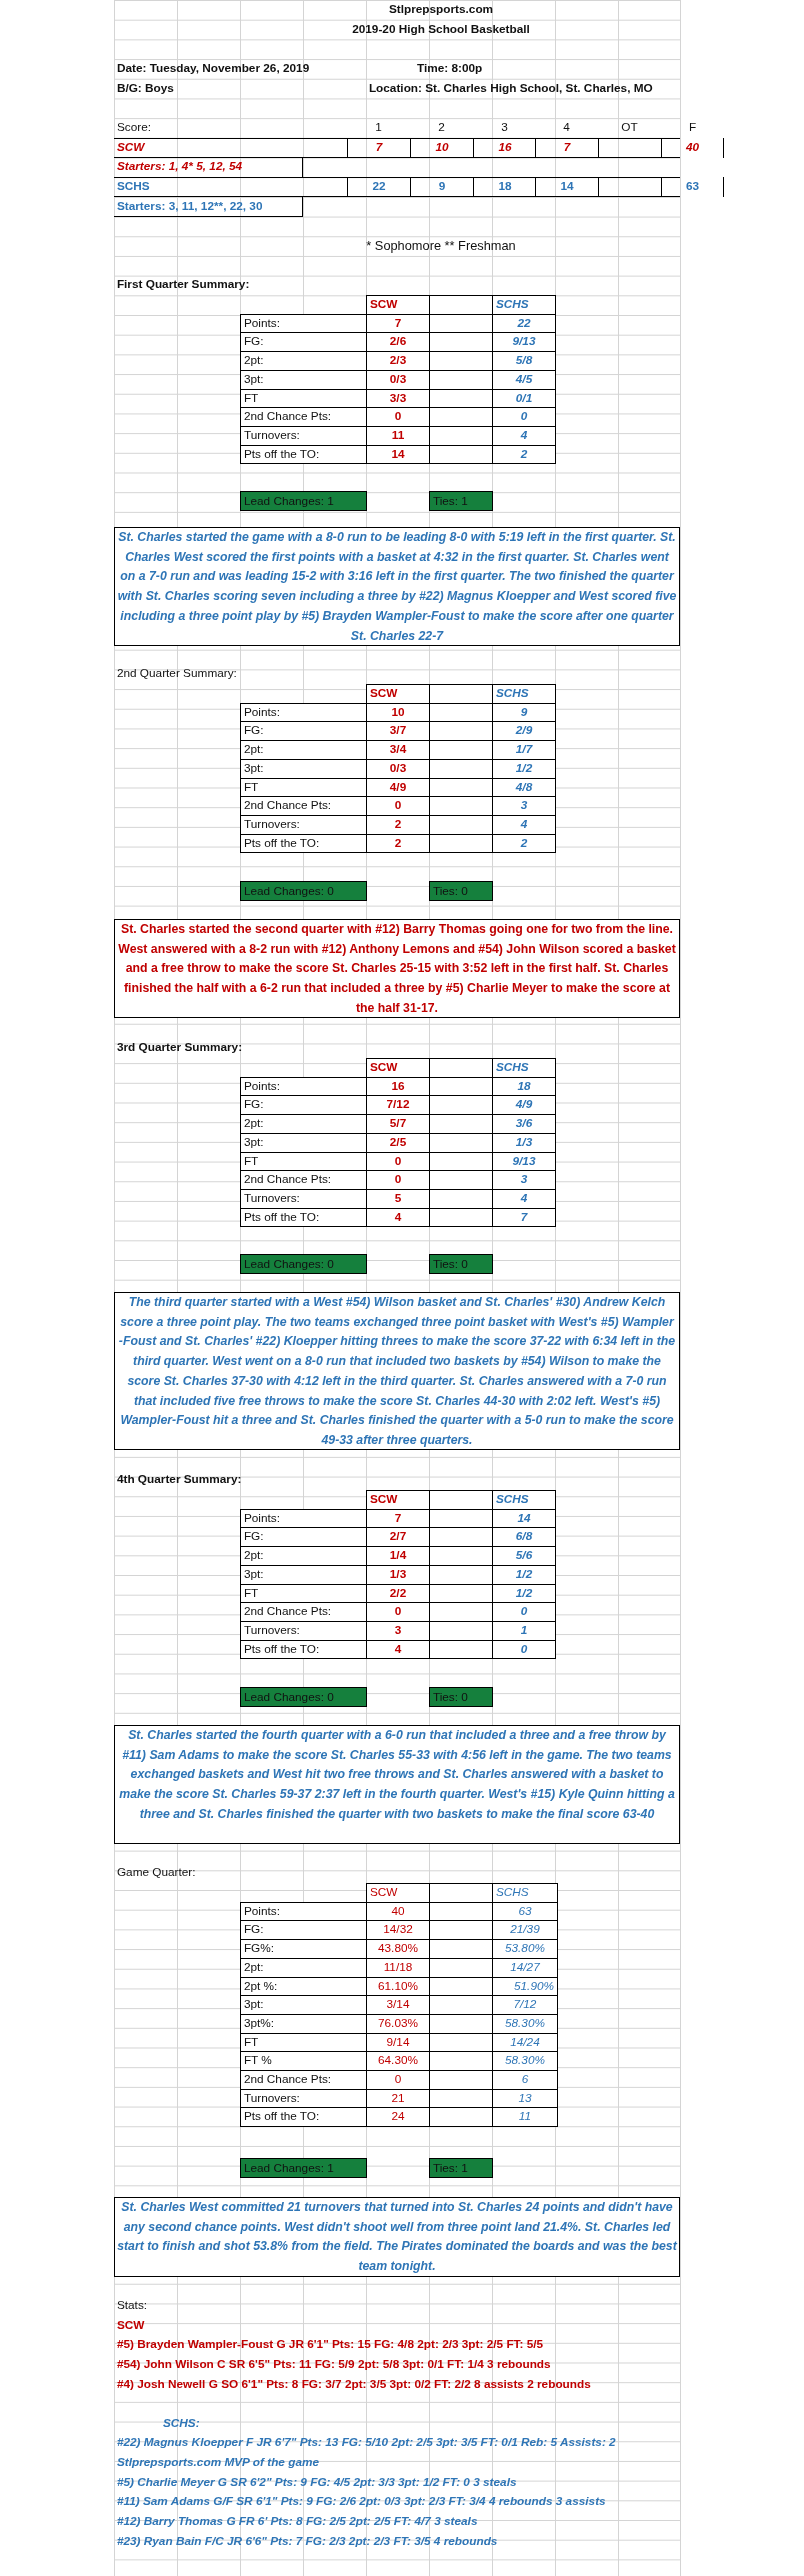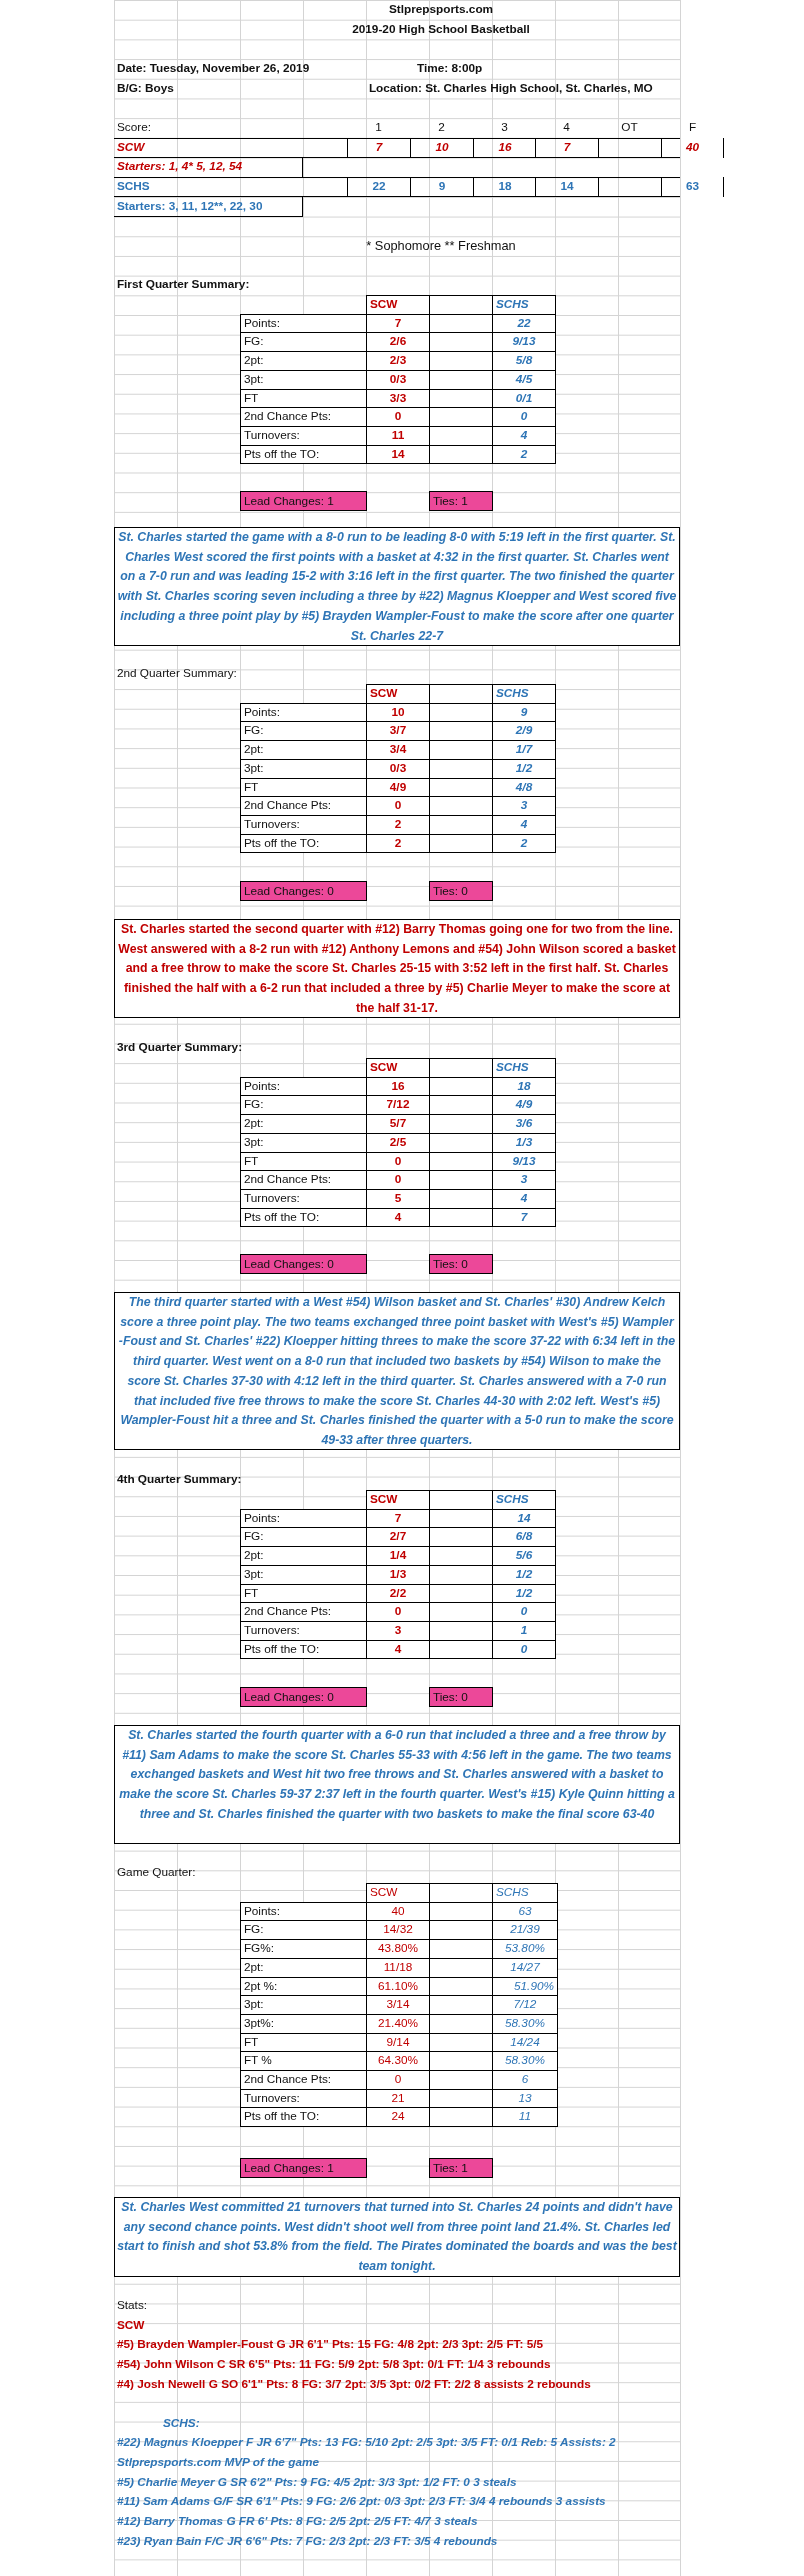--- a/index.html
+++ b/index.html
@@ -11,21 +11,21 @@
              linear-gradient(to right, #d4d4d4 1px, transparent 1px),
              linear-gradient(to bottom, #d4d4d4 1px, transparent 1px);
            background-size:63px 19.7px;
            border-right:1px solid #d4d4d4; }
   .cell { position:absolute; height:19.7px; line-height:19.7px; white-space:nowrap; overflow:visible; box-sizing:border-box; padding:0 2.9px; }
   .bold { font-weight:bold; }
   .center { text-align:center;margin-left:44px; }
   .red { color:#c00000; }
   .blue { color:#2e75b6; }
   .ital { font-style:italic; }
-  .boxed { border:1px solid #000; background:#ec4899; }
+  .boxed { border:1px solid #000; background:#15803d; }
   .tbl { position:absolute; border-collapse:collapse; }
   .tbl td { height:18.7px; padding:0 2.9px; border:1px solid #000; background:#fff; font-size:11.8px; line-height:17.7px; white-space:nowrap; box-sizing:border-box; }
   .tbl td.lbl { width:126px; }
   .tbl td.v { width:63px; text-align:center; font-weight:bold; }
   .tbl td.gap { width:63px; }
   .tbl td.hdr { font-weight:bold; text-align:left; }
   .narr { position:absolute; left:114px; width:566px; box-sizing:border-box; border:1px solid #000;
           background:#fff; text-align:center; font-size:12.3px; line-height:19.7px; padding:0 2px; }
   .stat-line { position:absolute; left:114px; height:19.7px; line-height:19.7px; padding:0 2.9px; font-size:11.8px; white-space:nowrap; }
 </style>
@@ -365,21 +365,21 @@
         <td class="v blue ital" style="font-weight:normal;padding-left:21px;">51.90%</td>
       </tr>
   <tr>
         <td class="lbl">3pt:</td>
         <td class="v red" style="font-weight:normal;">3/14</td>
         <td class="gap"></td>
         <td class="v blue ital" style="font-weight:normal;">7/12</td>
       </tr>
   <tr>
         <td class="lbl">3pt%:</td>
-        <td class="v red" style="font-weight:normal;">21.40%</td>
+        <td class="v red" style="font-weight:normal;">76.03%</td>
         <td class="gap"></td>
         <td class="v blue ital" style="font-weight:normal;">58.30%</td>
       </tr>
   <tr>
         <td class="lbl">FT</td>
         <td class="v red" style="font-weight:normal;">9/14</td>
         <td class="gap"></td>
         <td class="v blue ital" style="font-weight:normal;">14/24</td>
       </tr>
   <tr>

